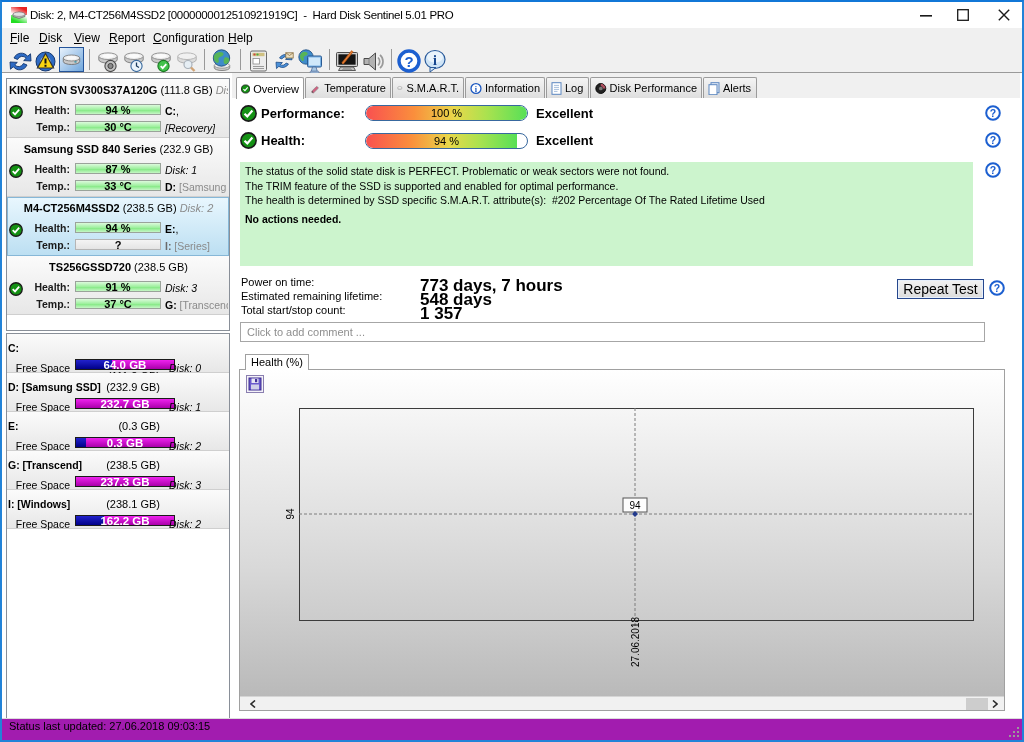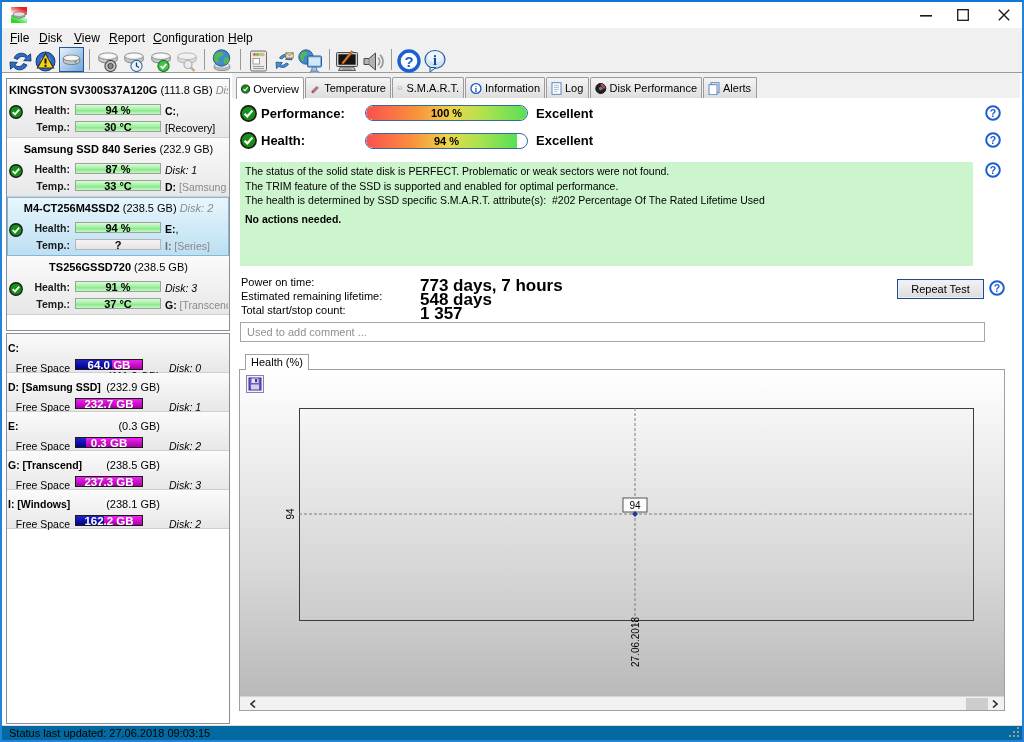--- a/index.html
+++ b/index.html
@@ -28,50 +28,50 @@
 .tile .title { position:absolute; left:2px; right:1px; top:5px; font-size:11px; text-align:center; white-space:nowrap; overflow:hidden; color:#000; }
 .tile .title b { font-weight:bold; }
 .gray { color:#8a8a8a; }
 .grayi { color:#8a8a8a; font-style:italic; }
 .rowlab { position:absolute; font-size:10.5px; font-weight:bold; color:#1a1a1a; text-align:right; width:62px; left:1px; }
 .bar { position:absolute; left:68px; width:86px; height:11px; font-size:11px; font-weight:bold; text-align:center; line-height:10px; color:#000; }
 .gbar { background:linear-gradient(180deg,#dcfadc,#a0f0a0 50%,#8aea8a 60%,#c6f6c6); border:1px solid #9aa39a; }
 .qbar { background:linear-gradient(180deg,#f4f4f4,#e4e4e4); border:1px solid #b5b5b5; }
 .rtext { position:absolute; left:158px; font-size:10.5px; white-space:nowrap; overflow:hidden; max-width:63px; color:#000; }
 .chk { position:absolute; left:2px; top:26px; }
-.fsbar { position:absolute; left:68px; width:68px; height:11px; border:1px solid #1a1a1a; font-size:11.5px; font-weight:bold; color:#fff; text-align:center; line-height:10px; }
+.fsbar { position:absolute; left:68px; width:100px; height:11px; border:1px solid #1a1a1a; font-size:11.5px; font-weight:bold; color:#fff; text-align:center; line-height:10px; }
 
 
 #tabbar { position:absolute; left:233px; top:77px; right:4px; height:21px; }
 .tab { position:absolute; top:0; height:21px; white-space:nowrap; background:linear-gradient(180deg,#f4f4f4,#dedede); border:1px solid #9b9b9b; border-bottom:none; border-radius:2px 2px 0 0; font-size:11px; color:#000; display:flex; align-items:center; padding:8px 4px; gap:3px; }
 .tab.sel { background:#fff; height:22px; z-index:2; }
 #main { position:absolute; left:232px; top:98px; width:788px; height:627px; background:#fff; }
 .qmark { position:absolute; width:16px; height:16px; }
 
 
 .ovrow { position:absolute; font-size:12px; color:#000;text-align:center; }
 .meter { position:absolute; width:163px; height:16px; border:1px solid #38689e; border-radius:8px; box-shadow:inset 0 0 0 1px #fff; font-size:11px; text-align:center; line-height:15px; font-weight:bold; overflow:hidden; background:#fff; }
 .meterfill { position:absolute; left:0; top:0; bottom:0; border-radius:7px 0 0 7px; background:linear-gradient(90deg,#f95050,#fa8f3c 30%,#e8d84a 55%,#aae24f 75%,#57e057 100%); }
-.metertext { position:relative; z-index:2; font-weight:bold; }
+.metertext { position:relative; z-index:2; font-weight:normal; }
 
 #greenbox { position:absolute; left:240px; top:162px; width:733px; height:104px; background:#ccf4cd; font-size:10.5px; color:#000; padding:2px 5px; line-height:14.5px; }
 
 .ilab { position:absolute; font-size:11px; color:#000; } .plab { position:absolute; font-size:11px; color:#000; }
 .ival { position:absolute; font-size:17px; font-weight:bold; color:#000; }
 
-#repeatbtn { position:absolute; left:897px; top:279px; width:87px; height:20px; background:linear-gradient(180deg,#f3f3f3,#dcdcdc); border:1px solid #26478d; box-shadow:inset 0 0 0 1px #e8f0fb; font-size:11px; text-align:center; line-height:18px; color:#000; }
+#repeatbtn { position:absolute; left:897px; top:279px; width:87px; height:20px; background:linear-gradient(180deg,#f3f3f3,#dcdcdc); border:1px solid #26478d; box-shadow:inset 0 0 0 1px #e8f0fb; font-size:14px; text-align:center; line-height:18px; color:#000; }
 #commentbox { position:absolute; left:240px; top:322px; width:745px; height:20px; border:1px solid #a6a6a6; background:#fff; font-size:11px; color:#8f8f8f; line-height:18px; padding-left:6px; }
 
 
 #charttab { position:absolute; left:245px; top:354px; width:64px; height:16px; background:#fff; border:1px solid #a0a0a0; border-bottom:none; font-size:11px; color:#000; text-align:center; line-height:15px; z-index:2; }
 #chartpanel { position:absolute; left:239px; top:369px; width:766px; height:342px; border:1px solid #a0a0a0; background:#ef4444; }
 #chartgrad { position:absolute; left:0; top:0; right:0; height:327px; background:linear-gradient(180deg,#ffffff 0%,#f2f2f2 20%,#d9d9d9 60%,#b9b9b9 100%); }
 #plot { position:absolute; left:59px; top:38px; width:675px; height:213px; border:1px solid #3c3c3c; background:linear-gradient(180deg,#f6f6f6,#cccccc); }
 #hscroll { position:absolute; left:0; bottom:0; right:0; height:14px; background:#f1f1f1; border-top:1px solid #d5d5d5; }
-#statusbar { position:absolute; left:2px; right:2px; bottom:2px; height:15px; background:#0369a1; border-top:1px solid #dcdcdc; font-size:11px; color:#000; padding-left:7px; line-height:14px; }
+#statusbar { position:absolute; left:2px; right:2px; bottom:2px; height:22px; background:#a21caf; border-top:1px solid #dcdcdc; font-size:11px; color:#000; padding-left:7px; line-height:14px; }
 </style>
 </head>
 <body>
 
 <div id="titlebar">
   <svg style="position:absolute;left:9px;top:5px;" width="16" height="16" viewBox="0 0 16 16">
     <defs>
       <linearGradient id="redg" x1="0" y1="1" x2="1" y2="0">
           <stop offset="0.1" stop-color="#fff"></stop>
           <stop offset="0.75" stop-color="#e82222"></stop>
@@ -79,20 +79,21 @@
       <linearGradient id="greeng" x1="1" y1="0" x2="0" y2="1">
           <stop offset="0.1" stop-color="#fff"></stop>
           <stop offset="0.75" stop-color="#22dd22"></stop>
         </linearGradient>
     </defs>
     <rect x="0" y="0" width="16" height="8" fill="url(#redg)"></rect>
     <rect x="0" y="8" width="16" height="8" fill="url(#greeng)"></rect>
     <path d="M2 7 L8 5 L14 7 L14 9.5 L8 11.5 L2 9.5 Z" fill="#b8b8b8" stroke="#555" stroke-width="0.6"></path>
     <ellipse cx="8" cy="7.2" rx="6" ry="2.2" fill="#e2e2e2" stroke="#666" stroke-width="0.5"></ellipse>
   </svg>
+    <div class="ttext">Disk: 2, M4-CT256M4SSD2 [0000000012510921919C]&nbsp; -&nbsp; Hard Disk Sentinel 5.01 PRO</div>
   <div id="caption-btns">
     <svg style="position:absolute;left:918px;top:13px;" width="12" height="2" viewBox="0 0 12 2">
         <rect width="12" height="1.6" fill="#1a1a1a"></rect>
       </svg>
     <svg style="position:absolute;left:955px;top:7px;" width="12" height="12" viewBox="0 0 12 12">
         <rect x="0.7" y="0.7" width="10.6" height="10.6" fill="none" stroke="#1a1a1a" stroke-width="1.3"></rect>
       </svg>
     <svg style="position:absolute;left:996px;top:7px;" width="12" height="12" viewBox="0 0 12 12">
         <path d="M0.8 0.8 L11.2 11.2 M11.2 0.8 L0.8 11.2" stroke="#1a1a1a" stroke-width="1.4"></path>
       </svg>
@@ -218,21 +219,21 @@
     <div class="title"><b>KINGSTON SV300S37A120G</b> (111.8 GB) <span class="grayi">Dis</span></div>
     <svg class="chk" width="14" height="14" viewBox="0 0 17 17">
         <circle cx="8.5" cy="8.5" r="7.6" fill="#149114" stroke="#1a1a1a" stroke-width="1.6"></circle>
         <path d="M4.5 8.7 L7.3 11.4 L12.4 5.6" fill="none" stroke="#fff" stroke-width="2.2"></path>
       </svg>
     <div class="rowlab" style="top:25px;">Health:</div>
       <div class="bar gbar" style="top:25px;">94 %</div>
       <div class="rtext" style="top:26px;"><b>C:</b>,</div>
     <div class="rowlab" style="top:42px;">Temp.:</div>
       <div class="bar gbar" style="top:42px;">30 °C</div>
-      <div class="rtext gray" style="top:43px;">[Recovery]</div>
+      <div class="rtext gray" style="top:43px;font-style:italic;">[Recovery]</div>
   </div>
   <div class="tile dtile">
     <div class="title"><b>Samsung SSD 840 Series</b> (232.9 GB)</div>
     <svg class="chk" width="14" height="14" viewBox="0 0 17 17">
         <circle cx="8.5" cy="8.5" r="7.6" fill="#149114" stroke="#1a1a1a" stroke-width="1.6"></circle>
         <path d="M4.5 8.7 L7.3 11.4 L12.4 5.6" fill="none" stroke="#fff" stroke-width="2.2"></path>
       </svg>
     <div class="rowlab" style="top:25px;">Health:</div>
       <div class="bar gbar" style="top:25px;">87 %</div>
       <div class="rtext grayi" style="top:26px;">Disk: 1</div>
@@ -404,21 +405,21 @@
   <div style="height:4px;"></div>
   <b>No actions needed.</b>
 </div>
 <div class="ilab" style="left:241px;top:276px;">Power on time:</div>
 <div class="ival" style="left:420px;top:276px;">773 days, 7 hours</div>
 <div class="ilab" style="left:241px;top:290px;">Estimated remaining lifetime:</div>
 <div class="ival" style="left:420px;top:290px;">548 days</div>
 <div class="ilab" style="left:241px;top:304px;">Total start/stop count:</div>
 <div class="ival" style="left:420px;top:304px;">1 357</div>
 <div id="repeatbtn">Repeat Test</div>
-<div id="commentbox">Used to add comment ...</div>
+<div id="commentbox">Click to add comment ...</div>
 
 <div id="charttab">Health (%)</div>
 <div id="chartpanel">
   <div id="chartgrad"></div>
   <div class="abs" style="left:6px;top:5px;width:18px;height:18px;background:#f4f2f8;border:1px solid #8a7fb0;">
     <svg width="16" height="16" viewBox="0 0 16 16">
         <rect x="2" y="2" width="12" height="12" fill="#6a5acd" stroke="#3a2a8d"></rect>
         <rect x="4.5" y="2.5" width="7" height="4.5" fill="#e8e8f4"></rect>
         <rect x="8" y="3" width="2.2" height="3.2" fill="#443399"></rect>
         <rect x="4" y="8.5" width="8" height="5" fill="#d0d0e8"></rect>

